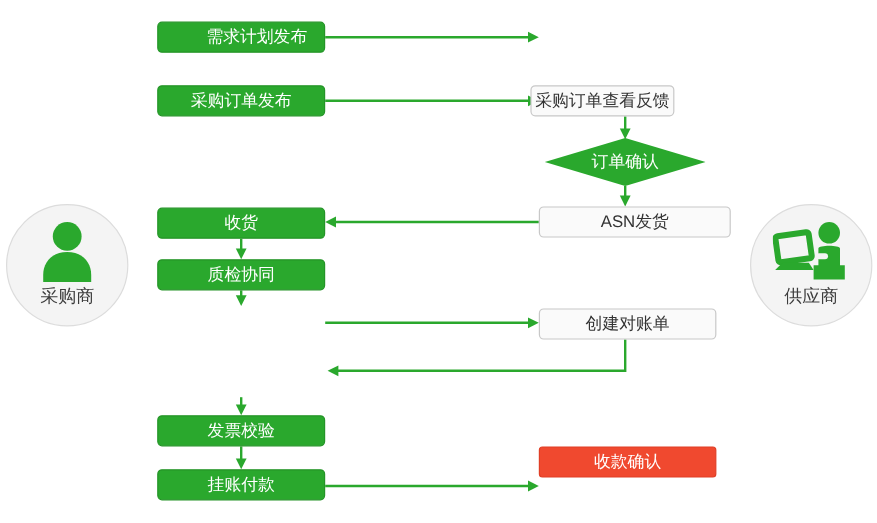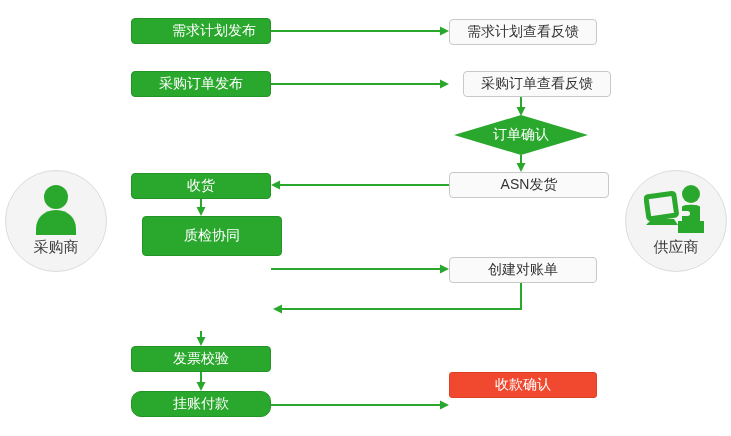--- a/index.html
+++ b/index.html
@@ -130,28 +130,27 @@
       <circle cx="47" cy="11" r="9" fill="#2AA82D"></circle>
       <path d="M38 24 C38 21 56 21 56 24 L56 38 L60 38 L60 50 L34 50 L34 38 L38 38 Z" fill="#2AA82D"></path>
       <rect x="36" y="28" width="10" height="5" rx="2.5" fill="#f4f4f4"></rect>
     </svg>
     <div class="actor-label">供应商</div>
   </div>
 
   <div class="node green" style="left:131px;top:18px;width:140px;height:26px;padding-left:26px;">需求计划发布</div>
   <div class="node green" style="left:131px;top:71px;width:140px;height:26px;">采购订单发布</div>
   <div class="node green" style="left:131px;top:173px;width:140px;height:26px;">收货</div>
-  <div class="node green" style="left:142px;top:216px;width:140px;height:40px;">质检协同</div>
+  <div class="node green" style="left:131px;top:216px;width:140px;height:26px;">质检协同</div>
 
 
   <div class="node green" style="left:131px;top:346px;width:140px;height:26px;">发票校验</div>
-  <div class="node green" style="left:131px;top:391px;width:140px;height:26px;border-radius:10px;">挂账付款</div>
+  <div class="node green" style="left:131px;top:391px;width:140px;height:26px;">挂账付款</div>
 
-  <div class="node white" style="left:449px;top:19px;width:148px;height:26px;">需求计划查看反馈</div>
-  <div class="node white" style="left:463px;top:71px;width:148px;height:26px;">采购订单查看反馈</div>
+  <div class="node white" style="left:442px;top:71px;width:120px;height:26px;">采购订单查看反馈</div>
 
   <div class="diamond green-d" style="left:454px;top:115px;width:134px;height:40px;">
     <svg width="134" height="40" viewBox="0 0 134 40">
       <polygon points="67,0 134,20 67,40 0,20" fill="#2AA82D"></polygon>
     </svg>
     <span class="diamond-label">订单确认</span>
   </div>
 
   <div class="node white" style="left:449px;top:172px;width:160px;height:26px;">ASN发货</div>
   <div class="node white" style="left:449px;top:257px;width:148px;height:26px;">创建对账单</div>

